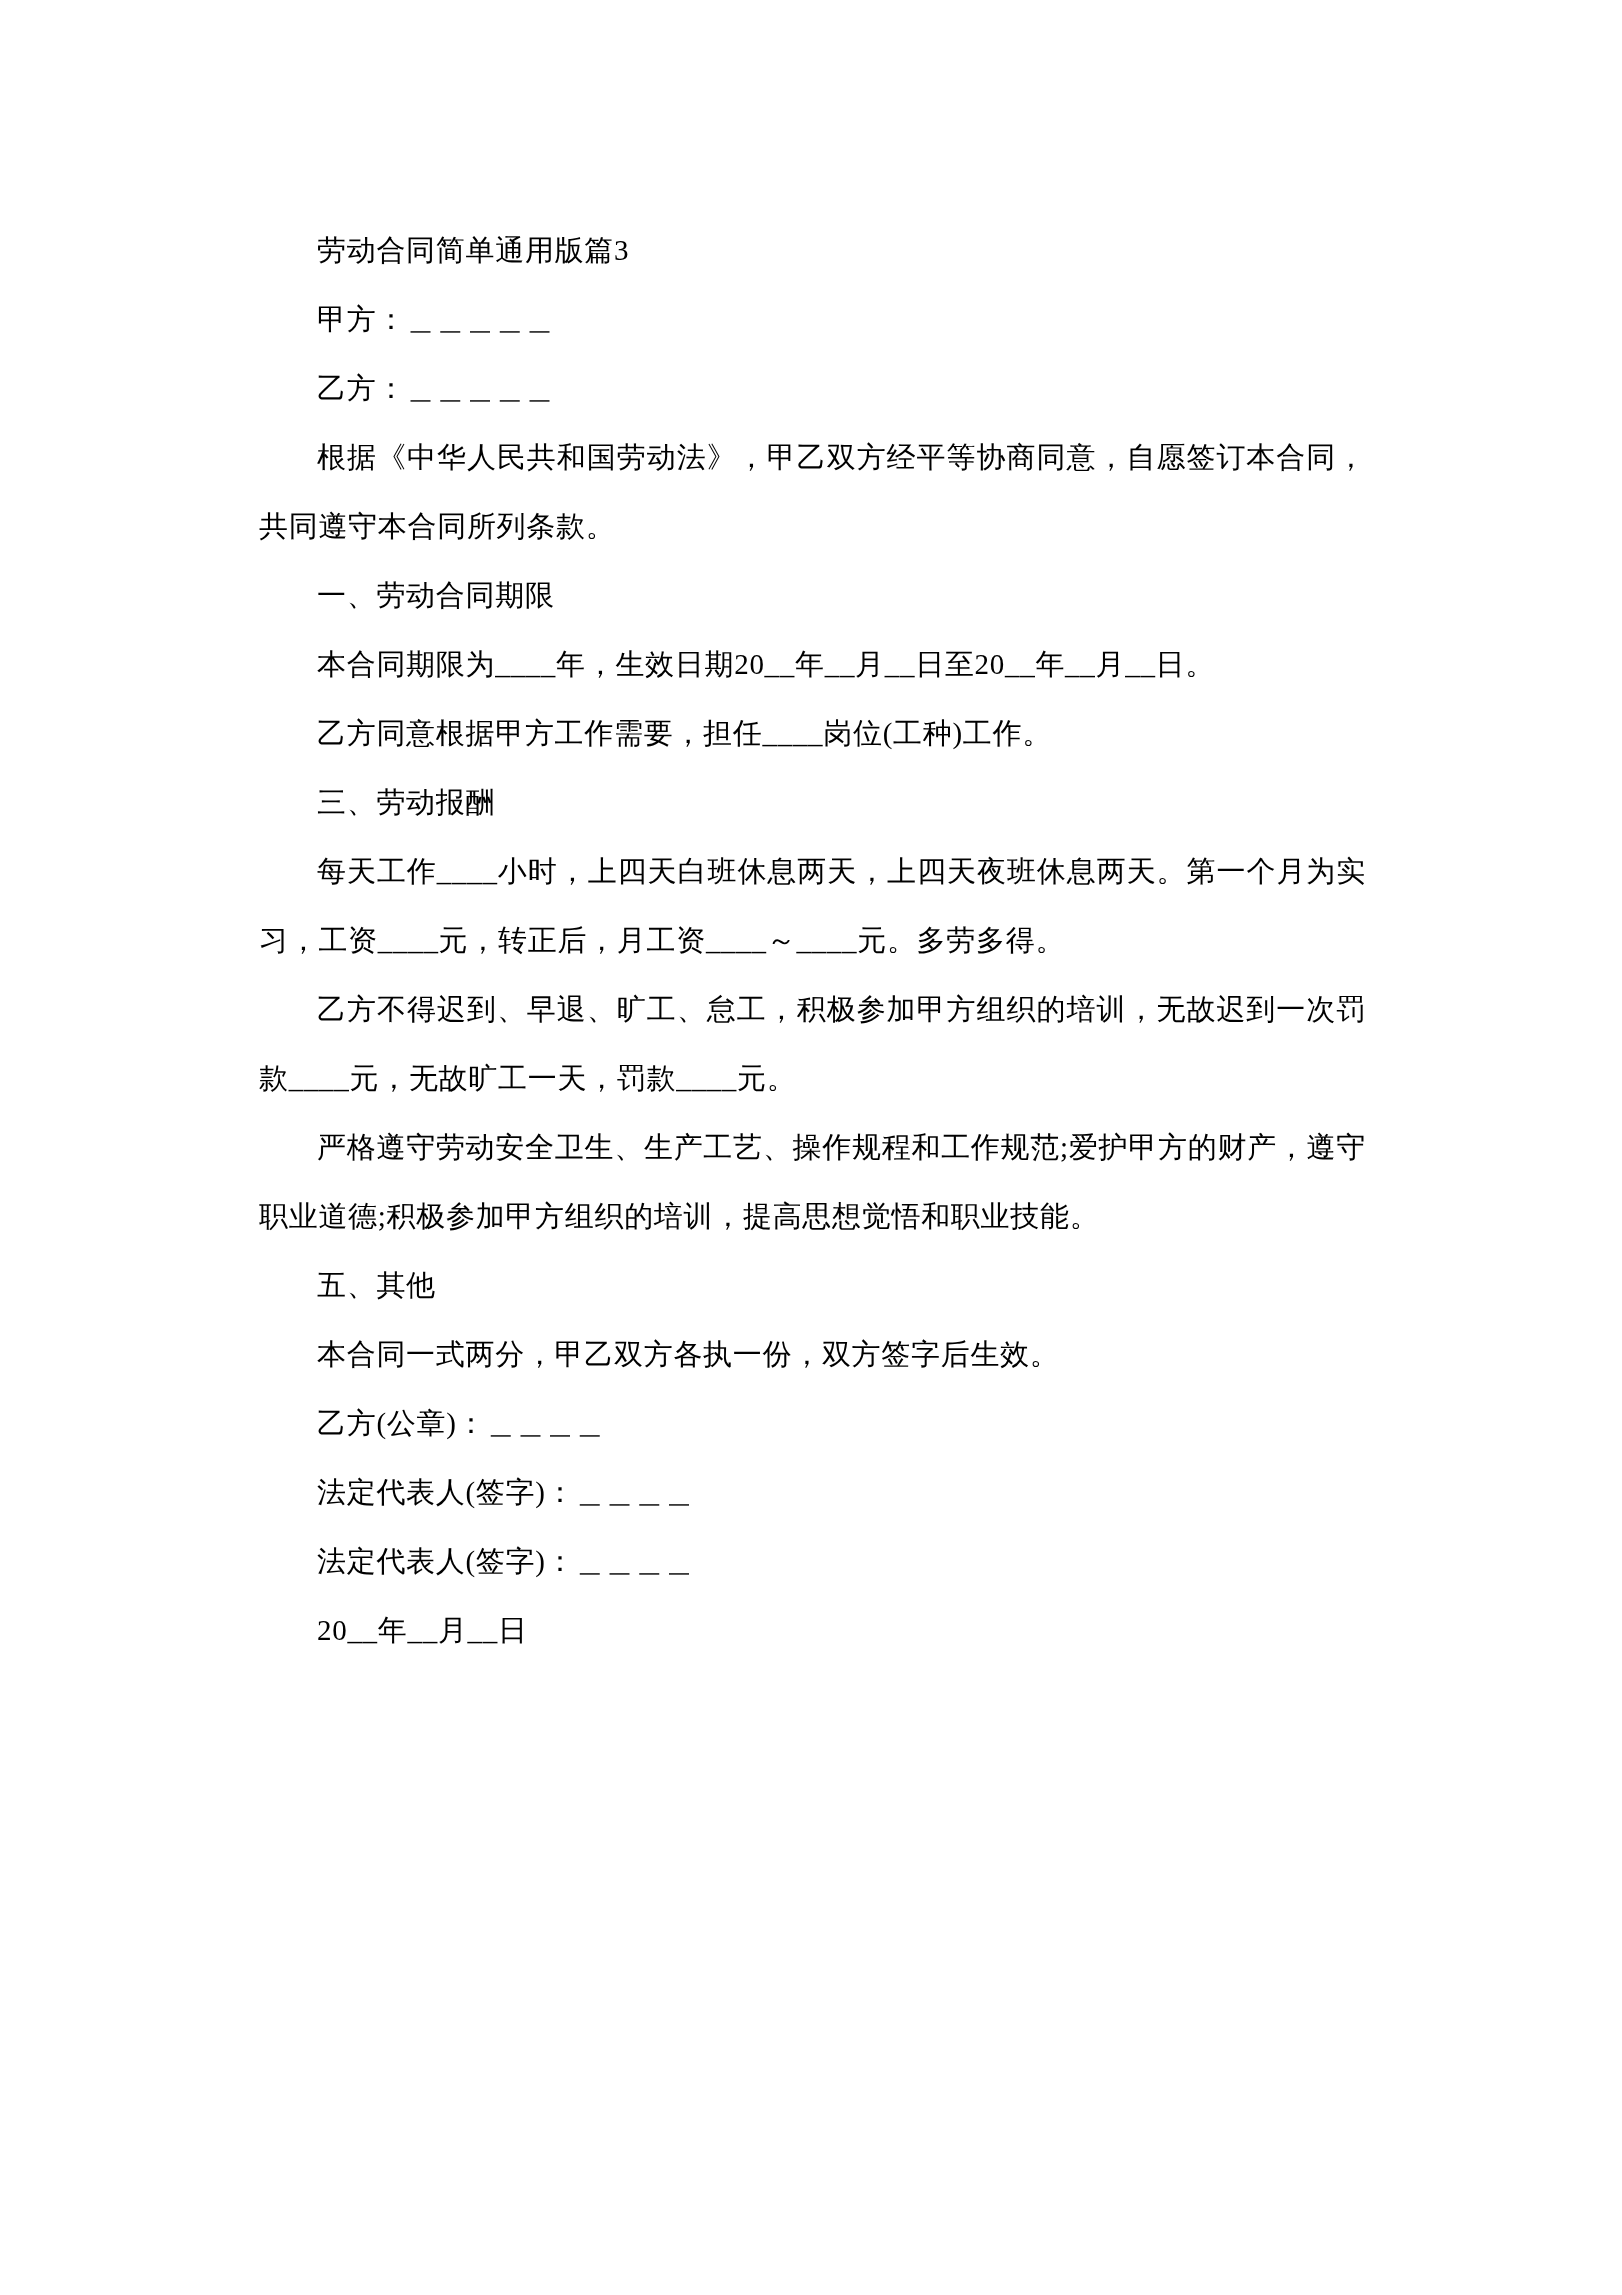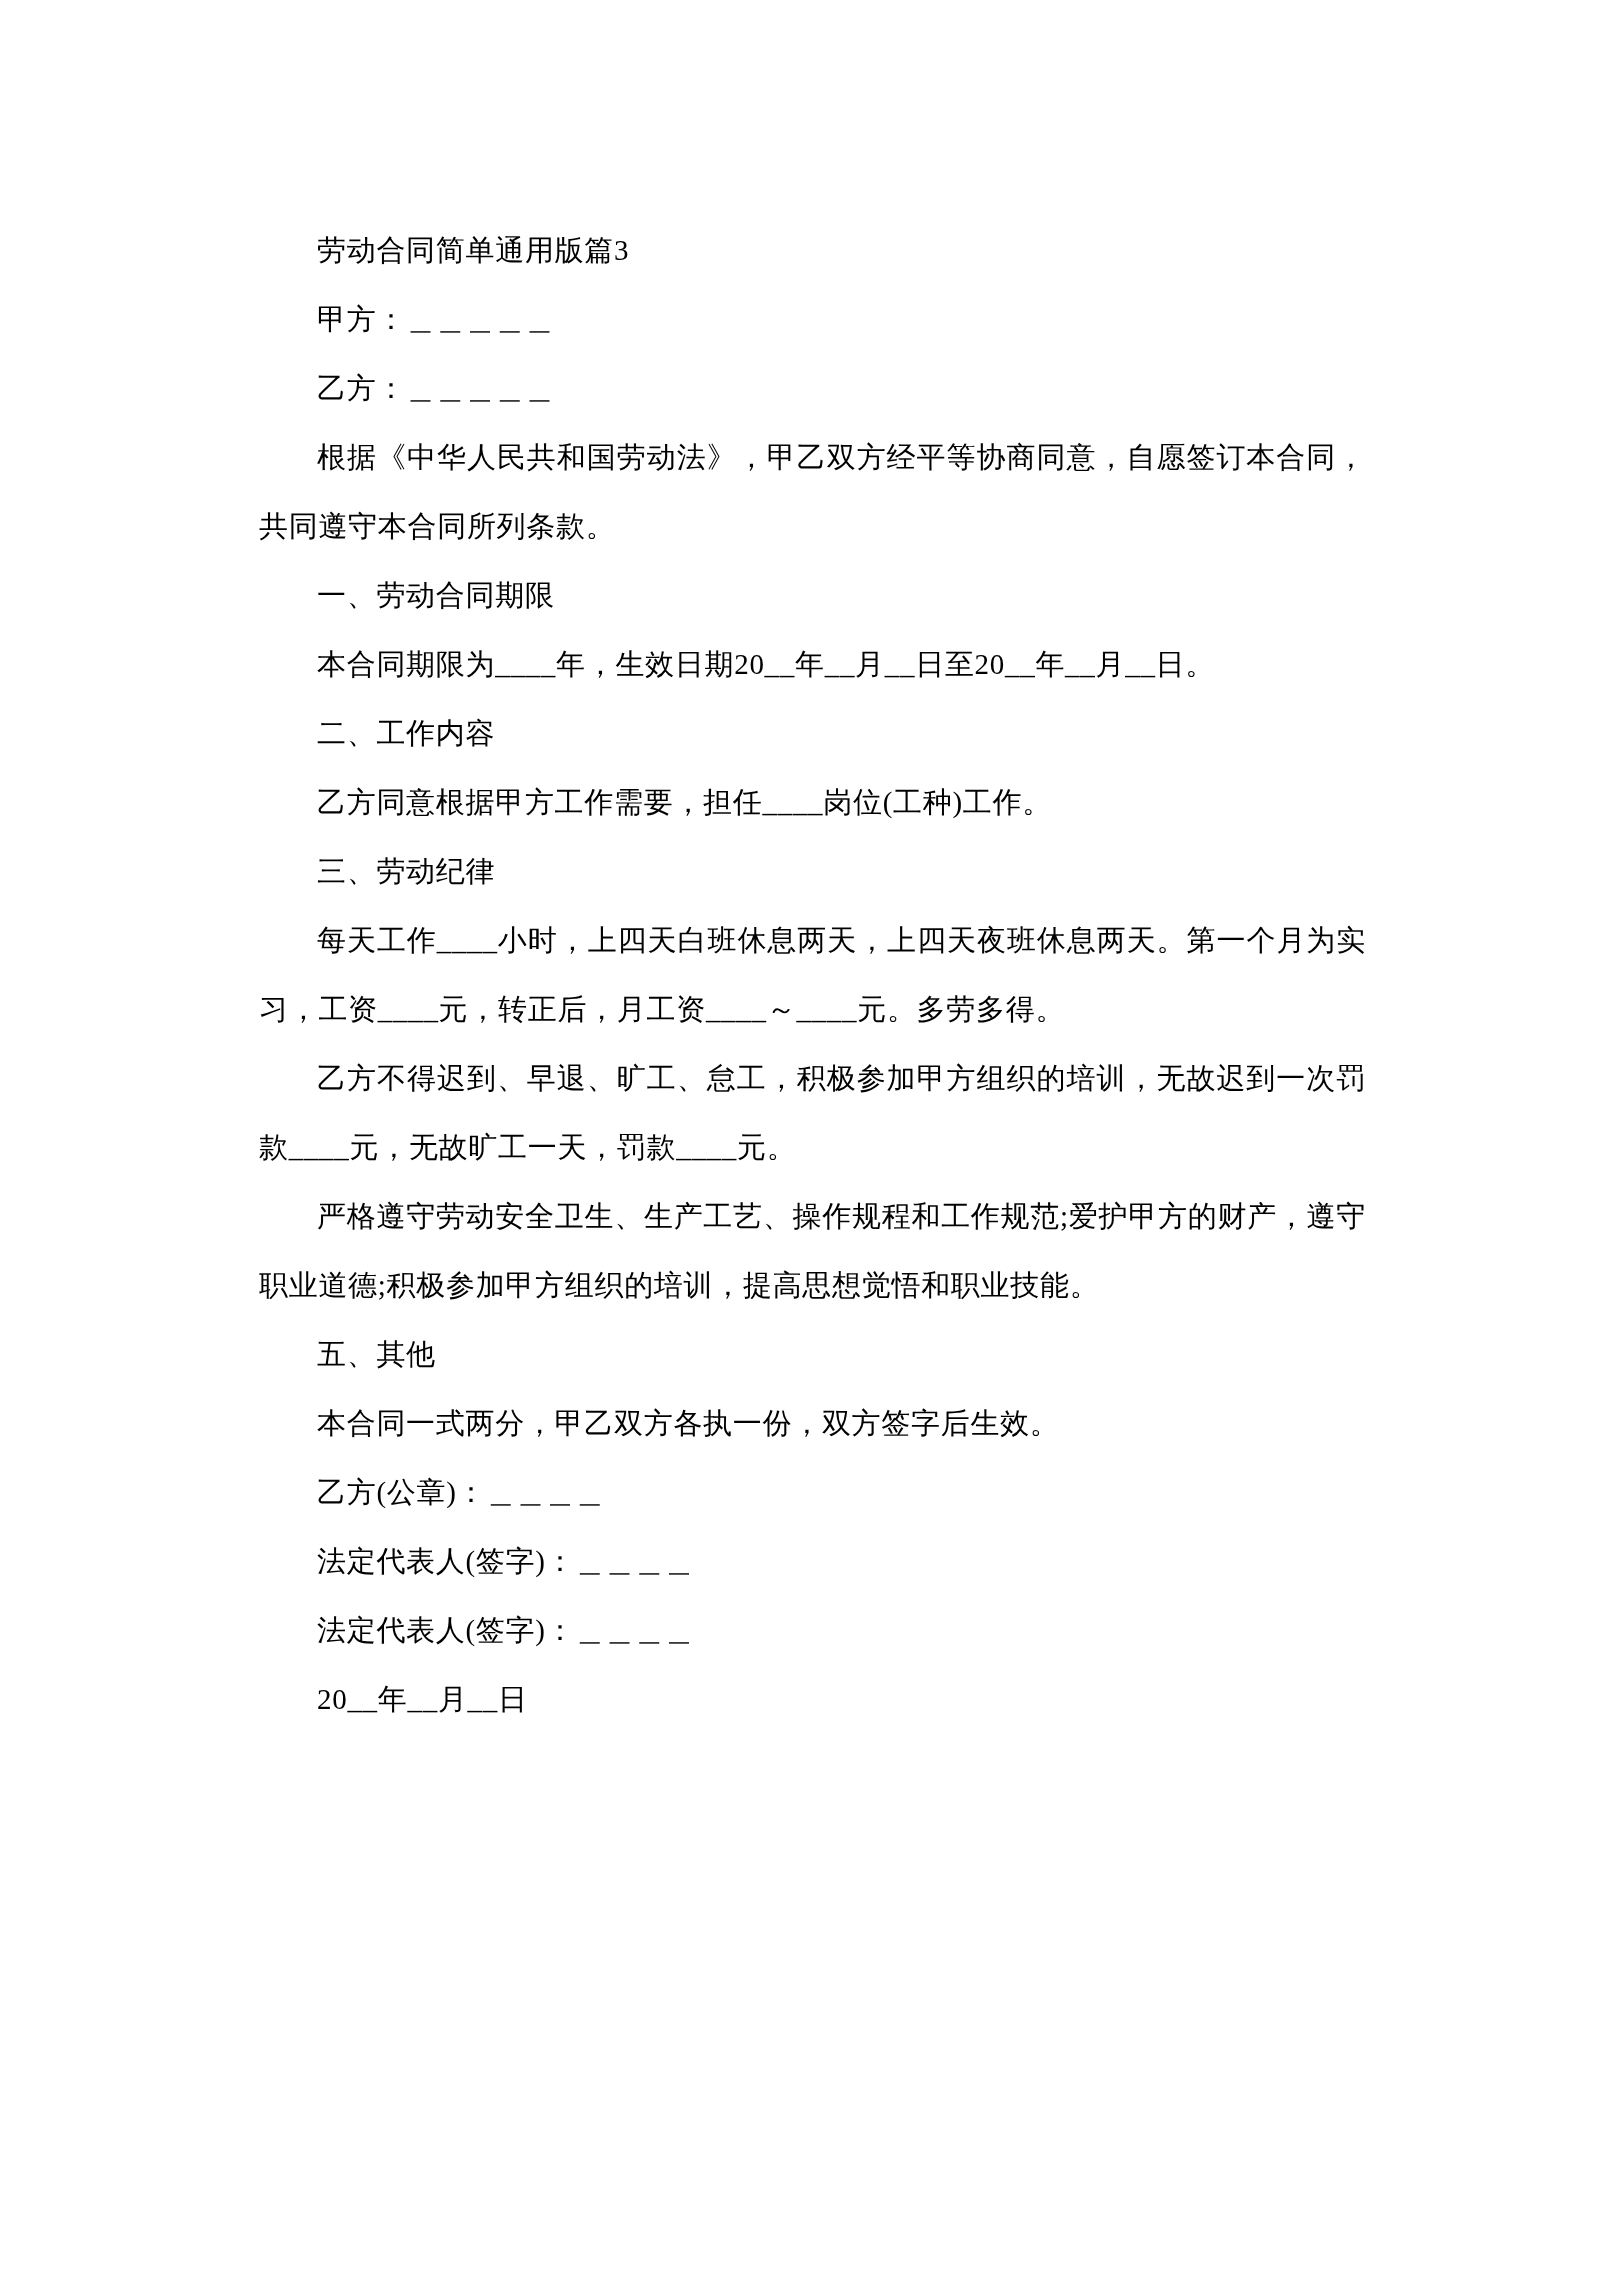--- a/index.html
+++ b/index.html
@@ -34,23 +34,22 @@
 <body>
 
 <div class="page">
   <div class="doc-body">
     <p class="para">劳动合同简单通用版篇3</p>
     <p class="para">甲方：＿＿＿＿＿</p>
     <p class="para">乙方：＿＿＿＿＿</p>
     <p class="para">根据《中华人民共和国劳动法》，甲乙双方经平等协商同意，自愿签订本合同，共同遵守本合同所列条款。</p>
     <p class="para">一、劳动合同期限</p>
     <p class="para">本合同期限为____年，生效日期20__年__月__日至20__年__月__日。</p>
-    <p class="para">二、工作内容</p>
     <p class="para">乙方同意根据甲方工作需要，担任____岗位(工种)工作。</p>
-    <p class="para">三、劳动纪律</p>
+    <p class="para">三、劳动报酬</p>
     <p class="para">每天工作____小时，上四天白班休息两天，上四天夜班休息两天。第一个月为实习，工资____元，转正后，月工资____～____元。多劳多得。</p>
     <p class="para">乙方不得迟到、早退、旷工、怠工，积极参加甲方组织的培训，无故迟到一次罚款____元，无故旷工一天，罚款____元。</p>
     <p class="para">严格遵守劳动安全卫生、生产工艺、操作规程和工作规范;爱护甲方的财产，遵守职业道德;积极参加甲方组织的培训，提高思想觉悟和职业技能。</p>
     <p class="para">五、其他</p>
     <p class="para">本合同一式两分，甲乙双方各执一份，双方签字后生效。</p>
     <p class="para">乙方(公章)：＿＿＿＿</p>
     <p class="para">法定代表人(签字)：＿＿＿＿</p>
     <p class="para">法定代表人(签字)：＿＿＿＿</p>
     <p class="para">20__年__月__日</p>
   </div>

